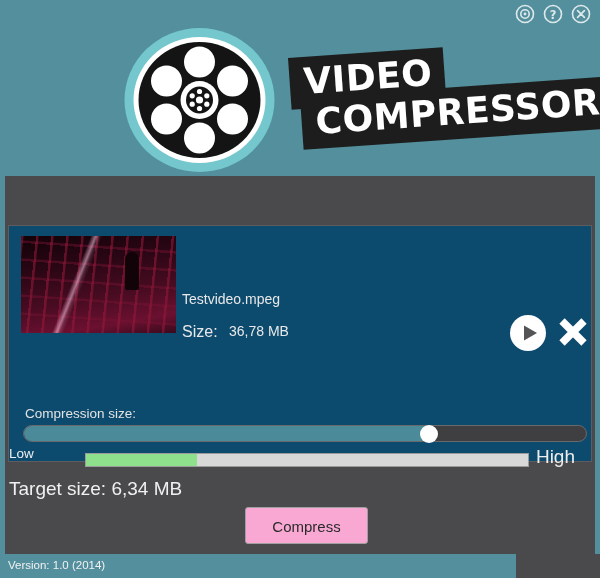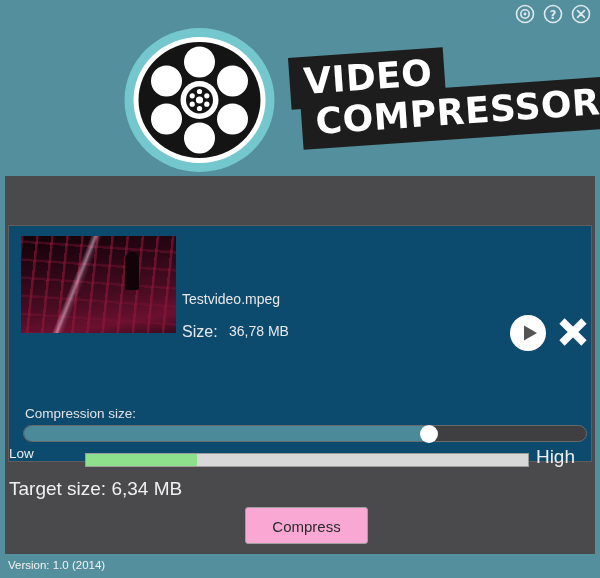--- a/index.html
+++ b/index.html
@@ -226,21 +226,21 @@
     text-align: center;
     box-sizing: border-box;
     cursor: pointer;
     margin-top: 16px;
   }
 
   
   .footer {
     position: absolute;
     left: 0; top: 554px;
-    width: 600px; height: 24px;
+    width: 516px; height: 24px;
     background: #538f9c;
   }
   .version {
     position: absolute;
     left: 8px; top: 5px;
     font-size: 11.5px;
     color: #f2f2f2;
   }
 </style>
 </head>

